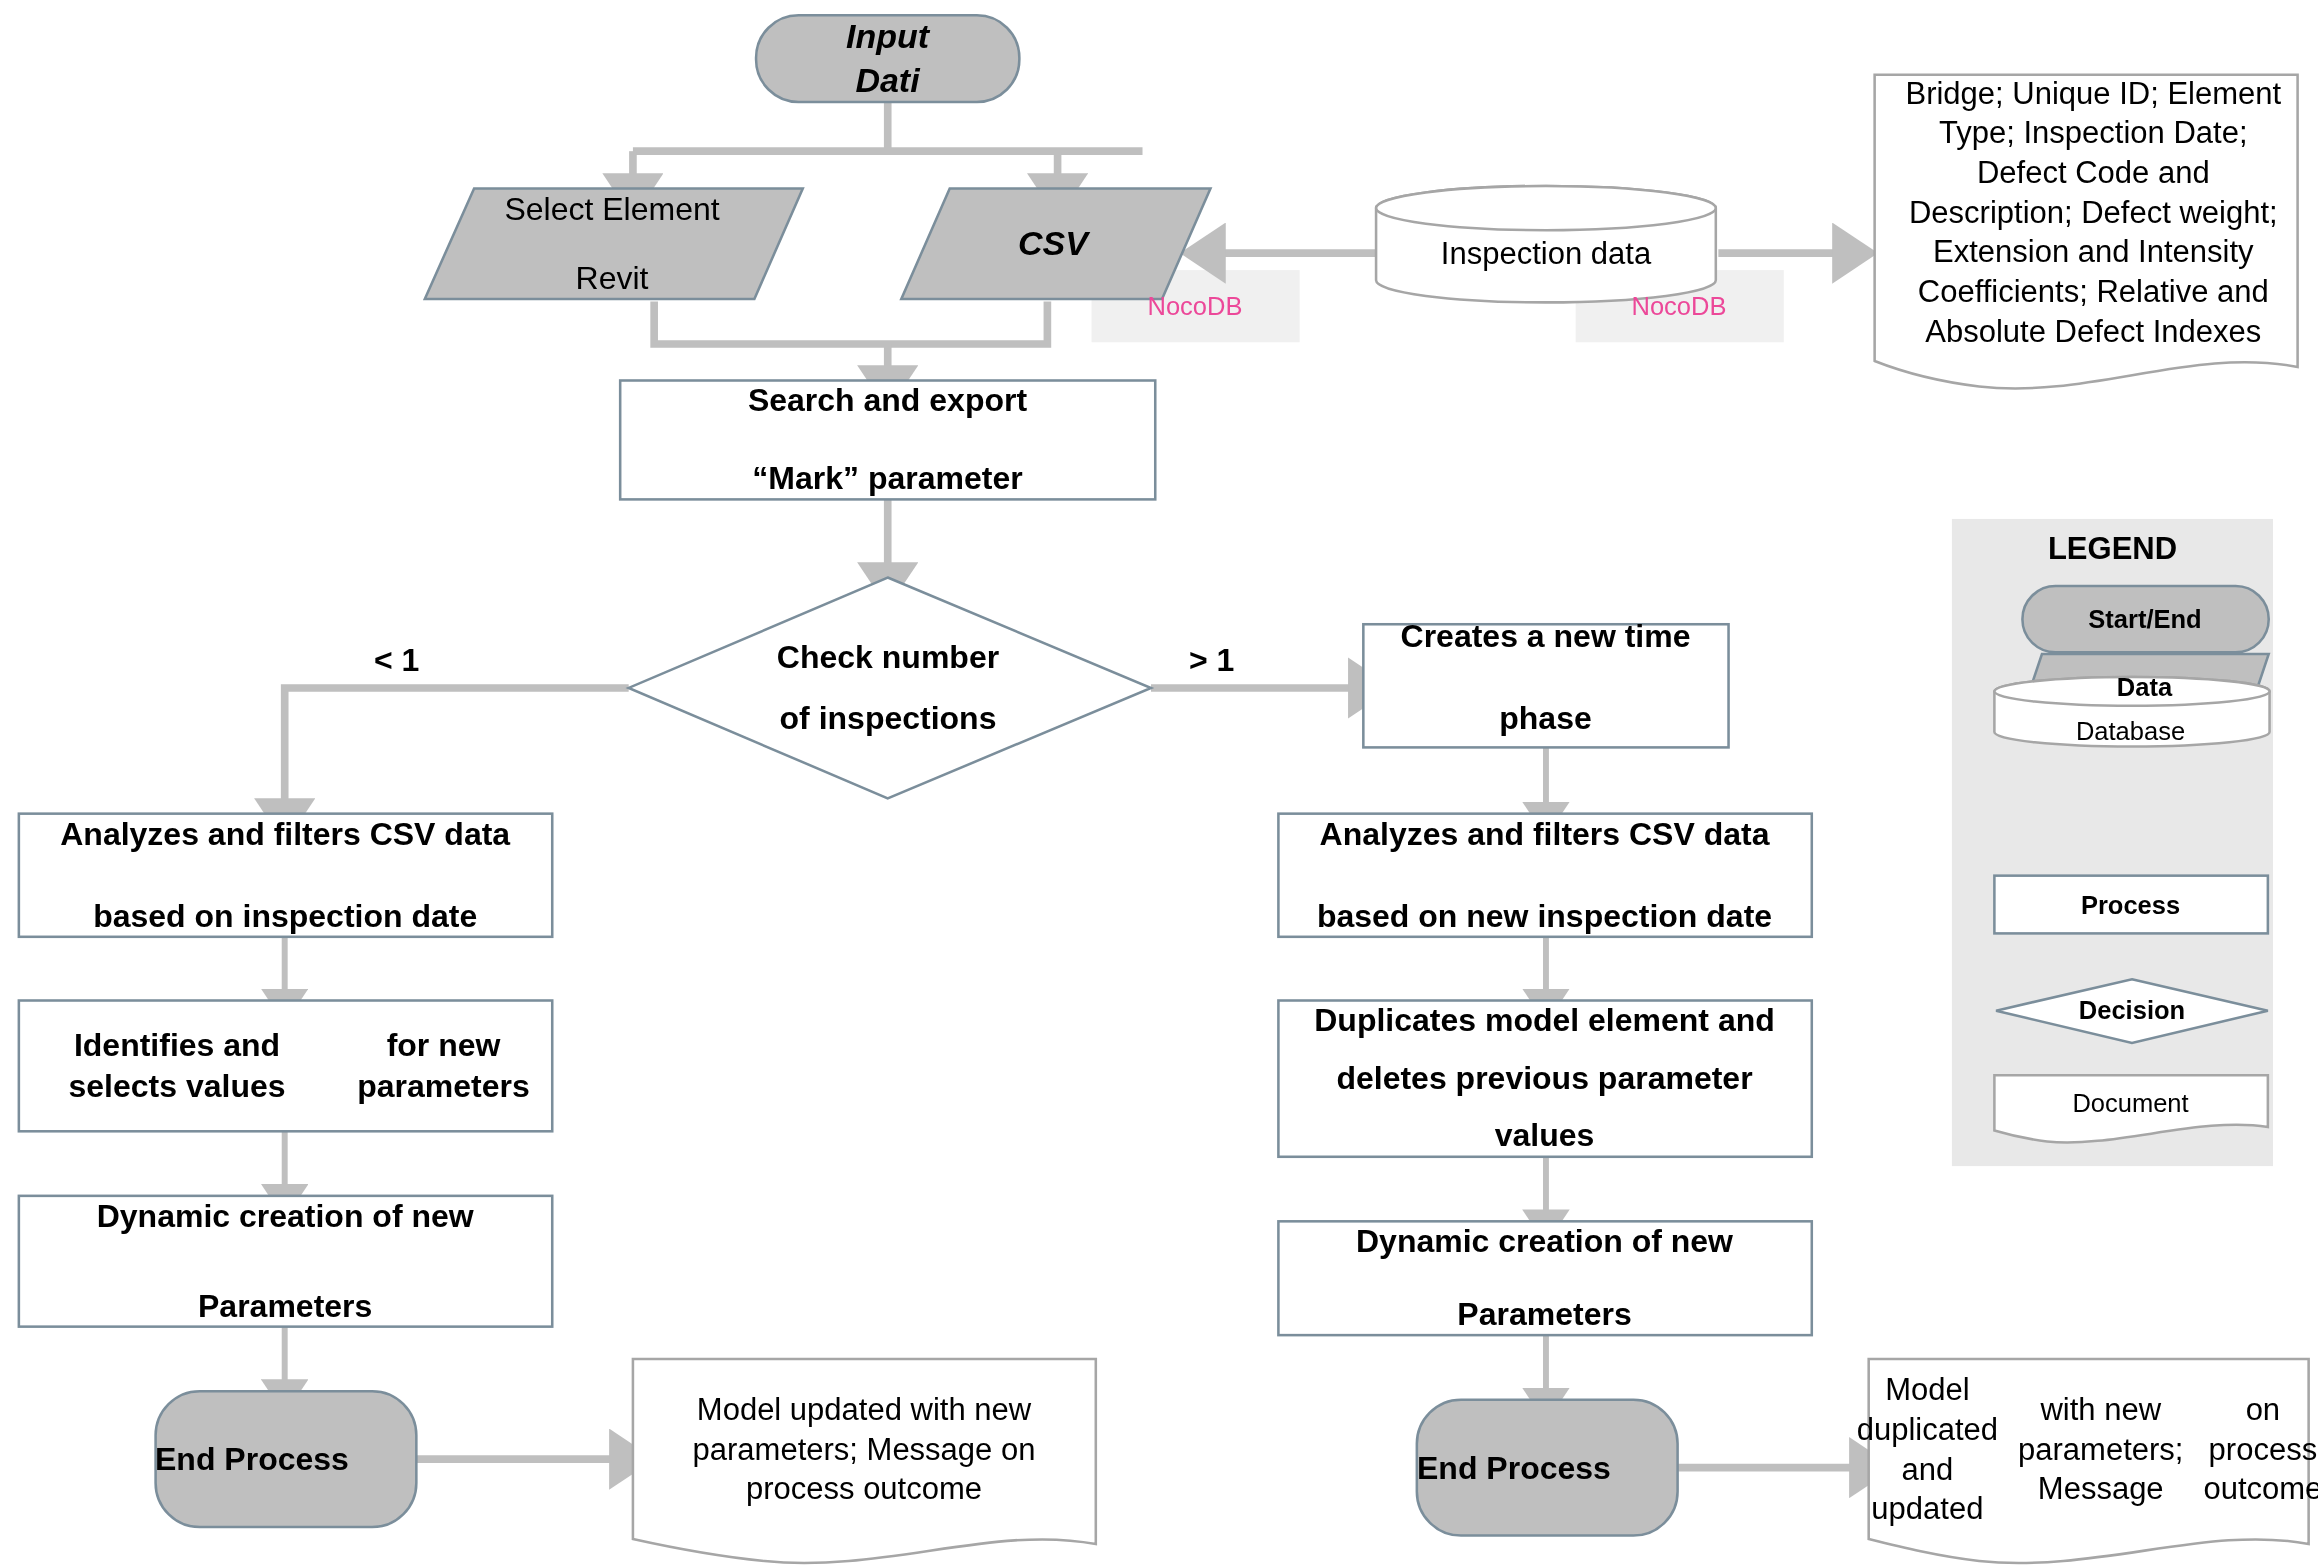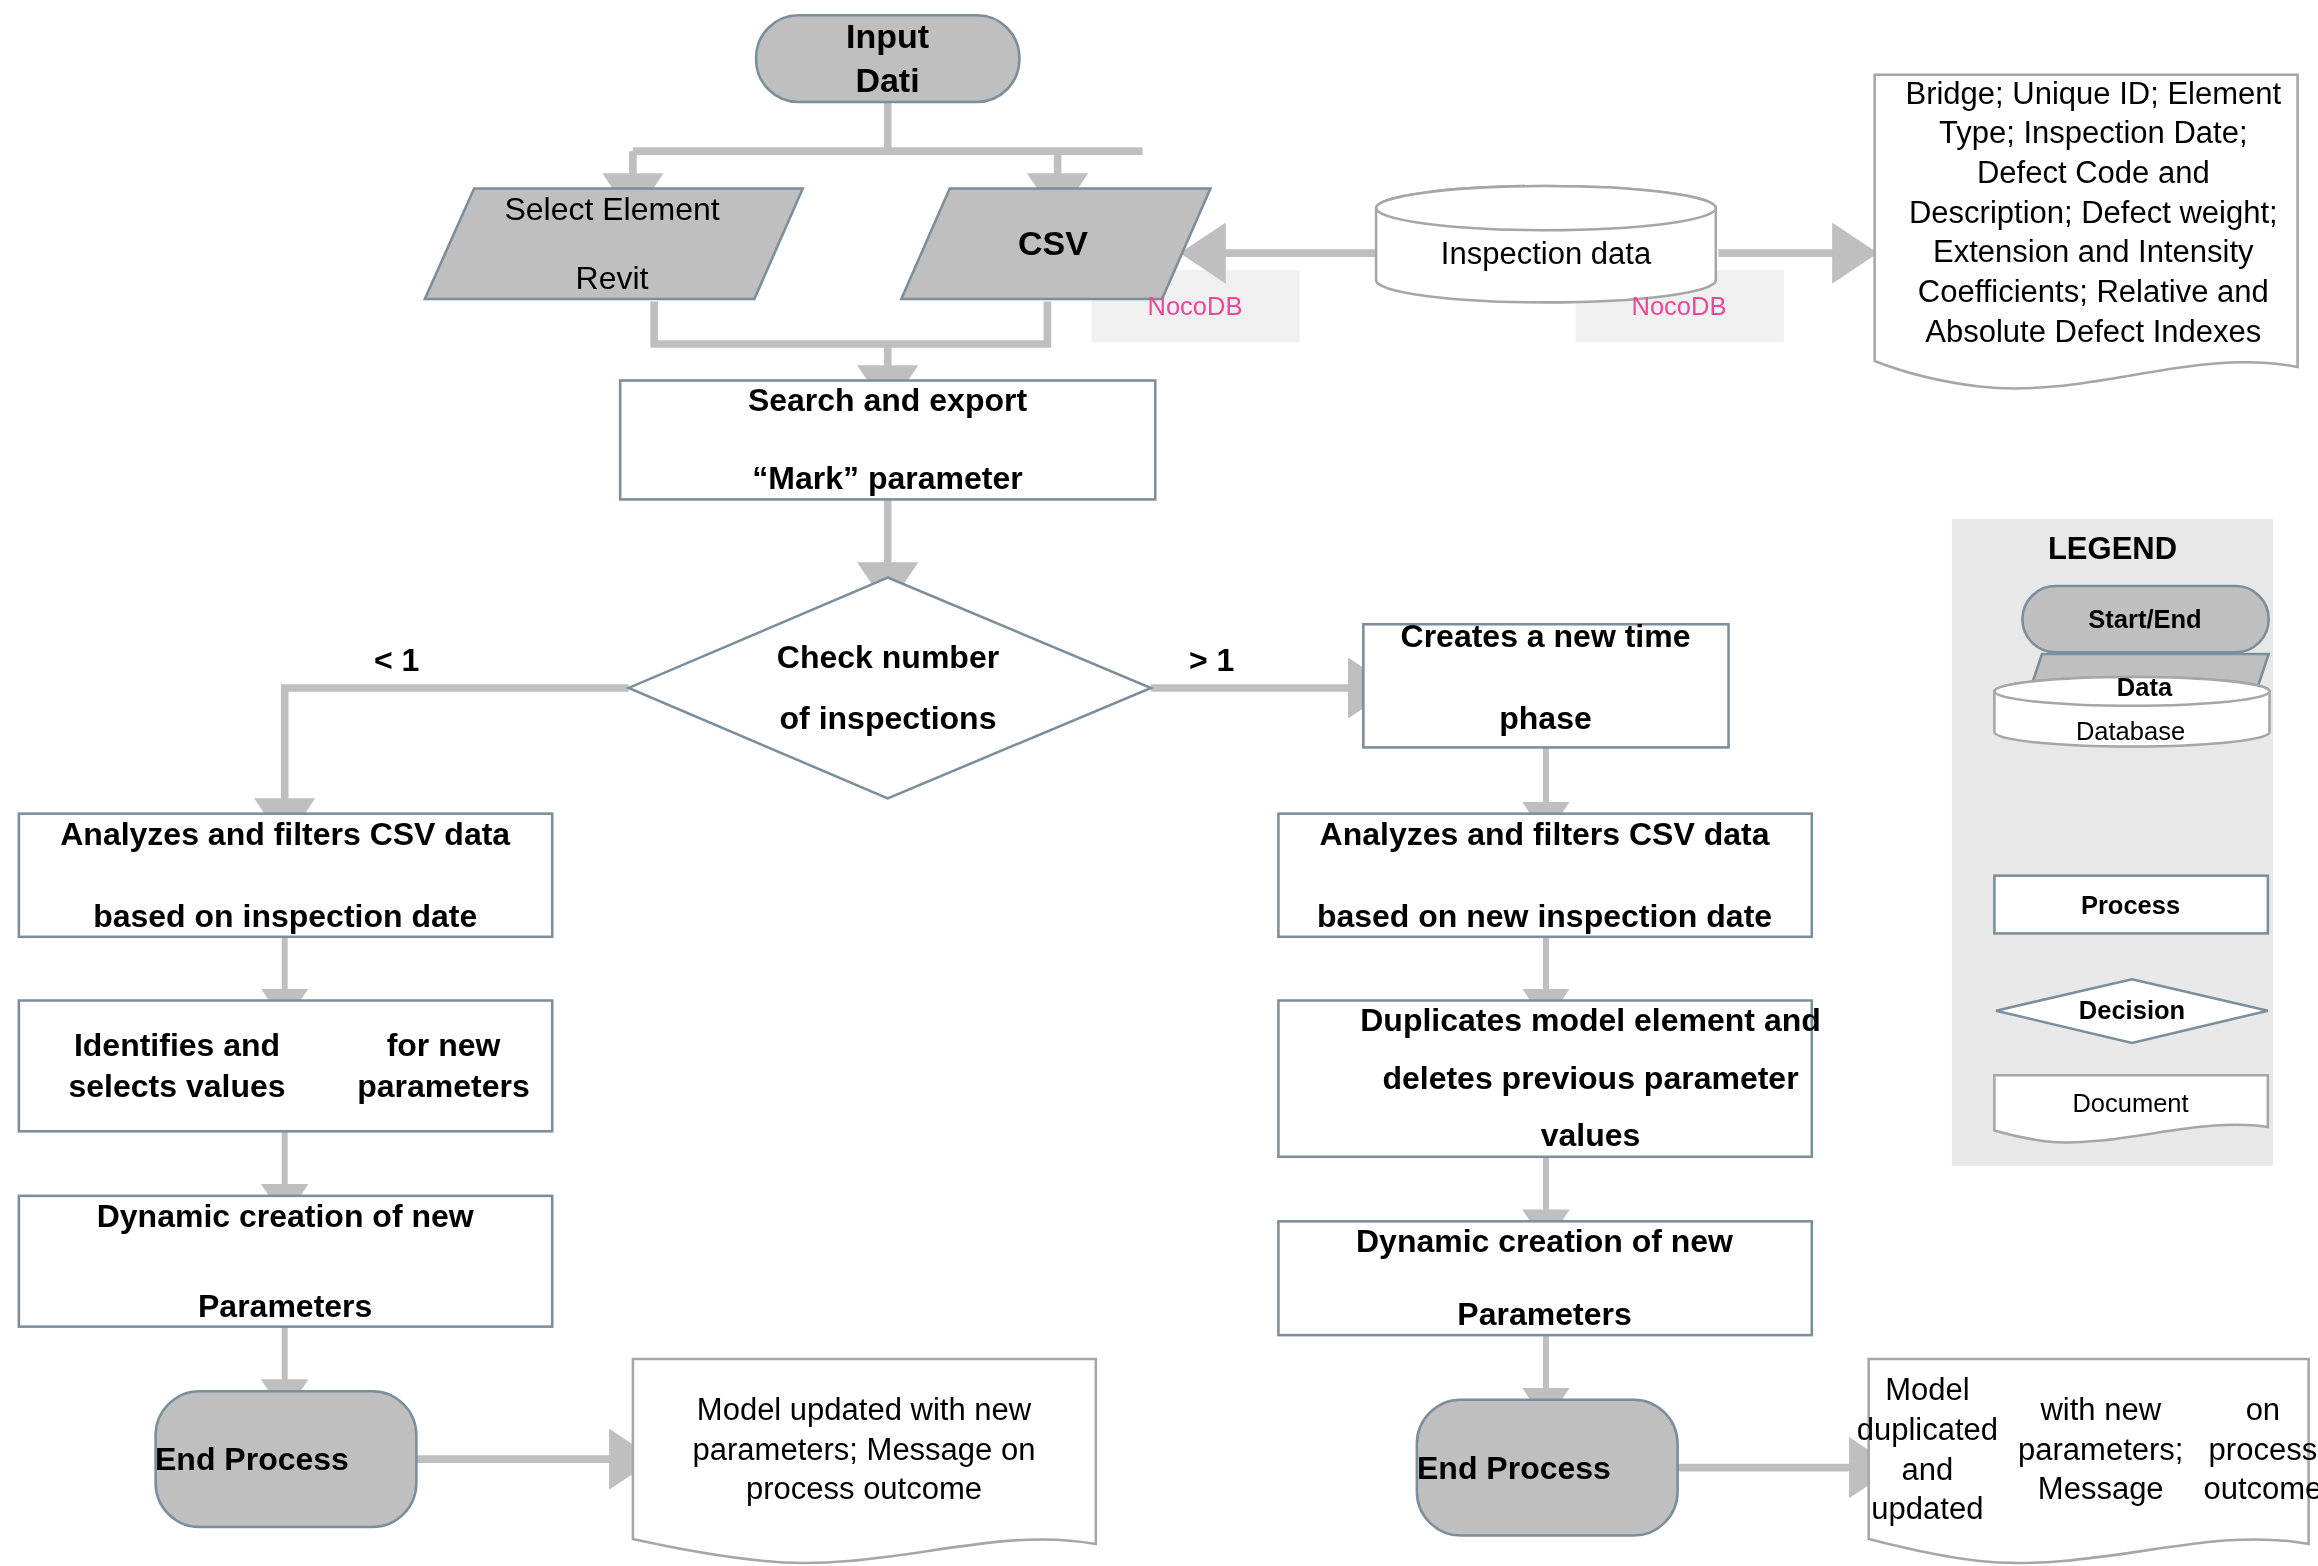--- a/index.html
+++ b/index.html
@@ -15,21 +15,21 @@
   .arrowhead{fill:#bfbfbf;}
   .legendbg{fill:#e8e8e8;stroke:none;}
   .watermark{fill:#f0f0f0;stroke:none;}
 
   .lbl{position:absolute;text-align:center;color:#000;line-height:1.28;
        display:flex;align-items:center;justify-content:center;pointer-events:none;}
   .b{font-weight:bold;}
   .n{font-weight:normal;}
   .t36{font-size:31px;}
   .t38{font-size:32px;justify-content:space-between;}
-  .t40{font-size:34px;}
+  .t40{font-size:34px;font-style:italic;}
   .t30{font-size:25.5px;}
   .wm-text{position:absolute;color:#ec4899;font-size:25.5px;font-weight:normal;
            display:flex;align-items:center;justify-content:center;}
 </style>
 </head>
 <body>
 
 <div id="stage">
 
   <svg viewBox="0 0 2730 1845" xmlns="http://www.w3.org/2000/svg">
@@ -173,21 +173,21 @@
     <span>Model updated with new</span>
     <span>parameters; Message on</span>
     <span>process outcome</span>
   </div>
 
   <div class="lbl b t38" style="left:1278px;top:814px;width:533px;height:123px;flex-direction:column;">
     <span>Analyzes and filters CSV data</span>
     <span>based on new inspection date</span>
   </div>
 
-  <div class="lbl b t38" style="left:1278px;top:1000px;width:533px;height:156px;flex-direction:column;padding-left:46px;">
+  <div class="lbl b t38" style="left:1278px;top:1000px;width:533px;height:156px;flex-direction:column;">
     <span>Duplicates model element and</span>
     <span>deletes previous parameter</span>
     <span>values</span>
   </div>
 
   <div class="lbl b t38" style="left:1278px;top:1221px;width:533px;height:114px;flex-direction:column;">
     <span>Dynamic creation of new</span>
     <span>Parameters</span>
   </div>
 

